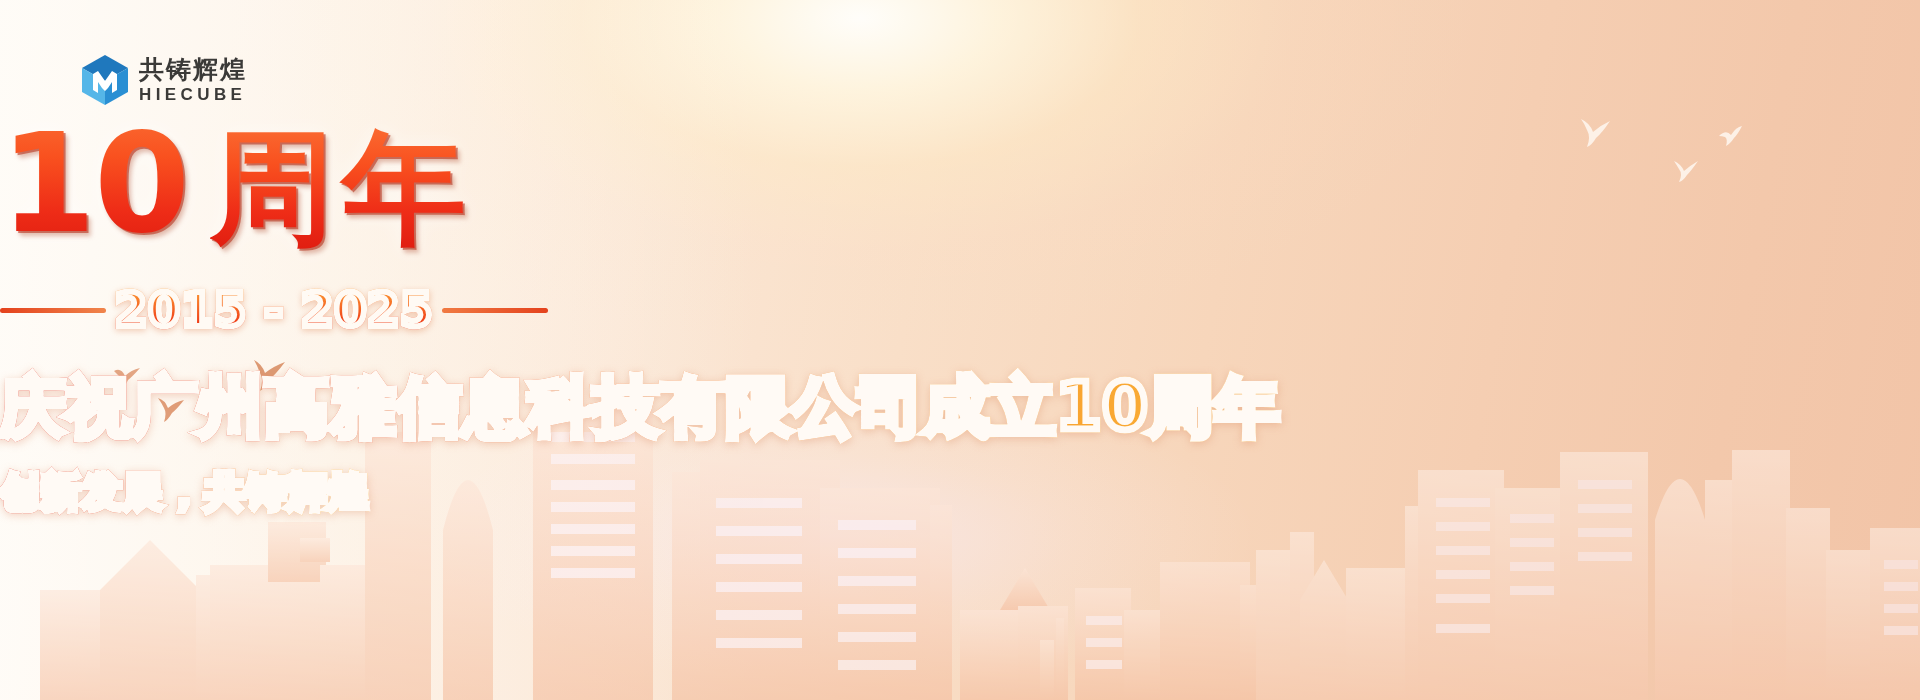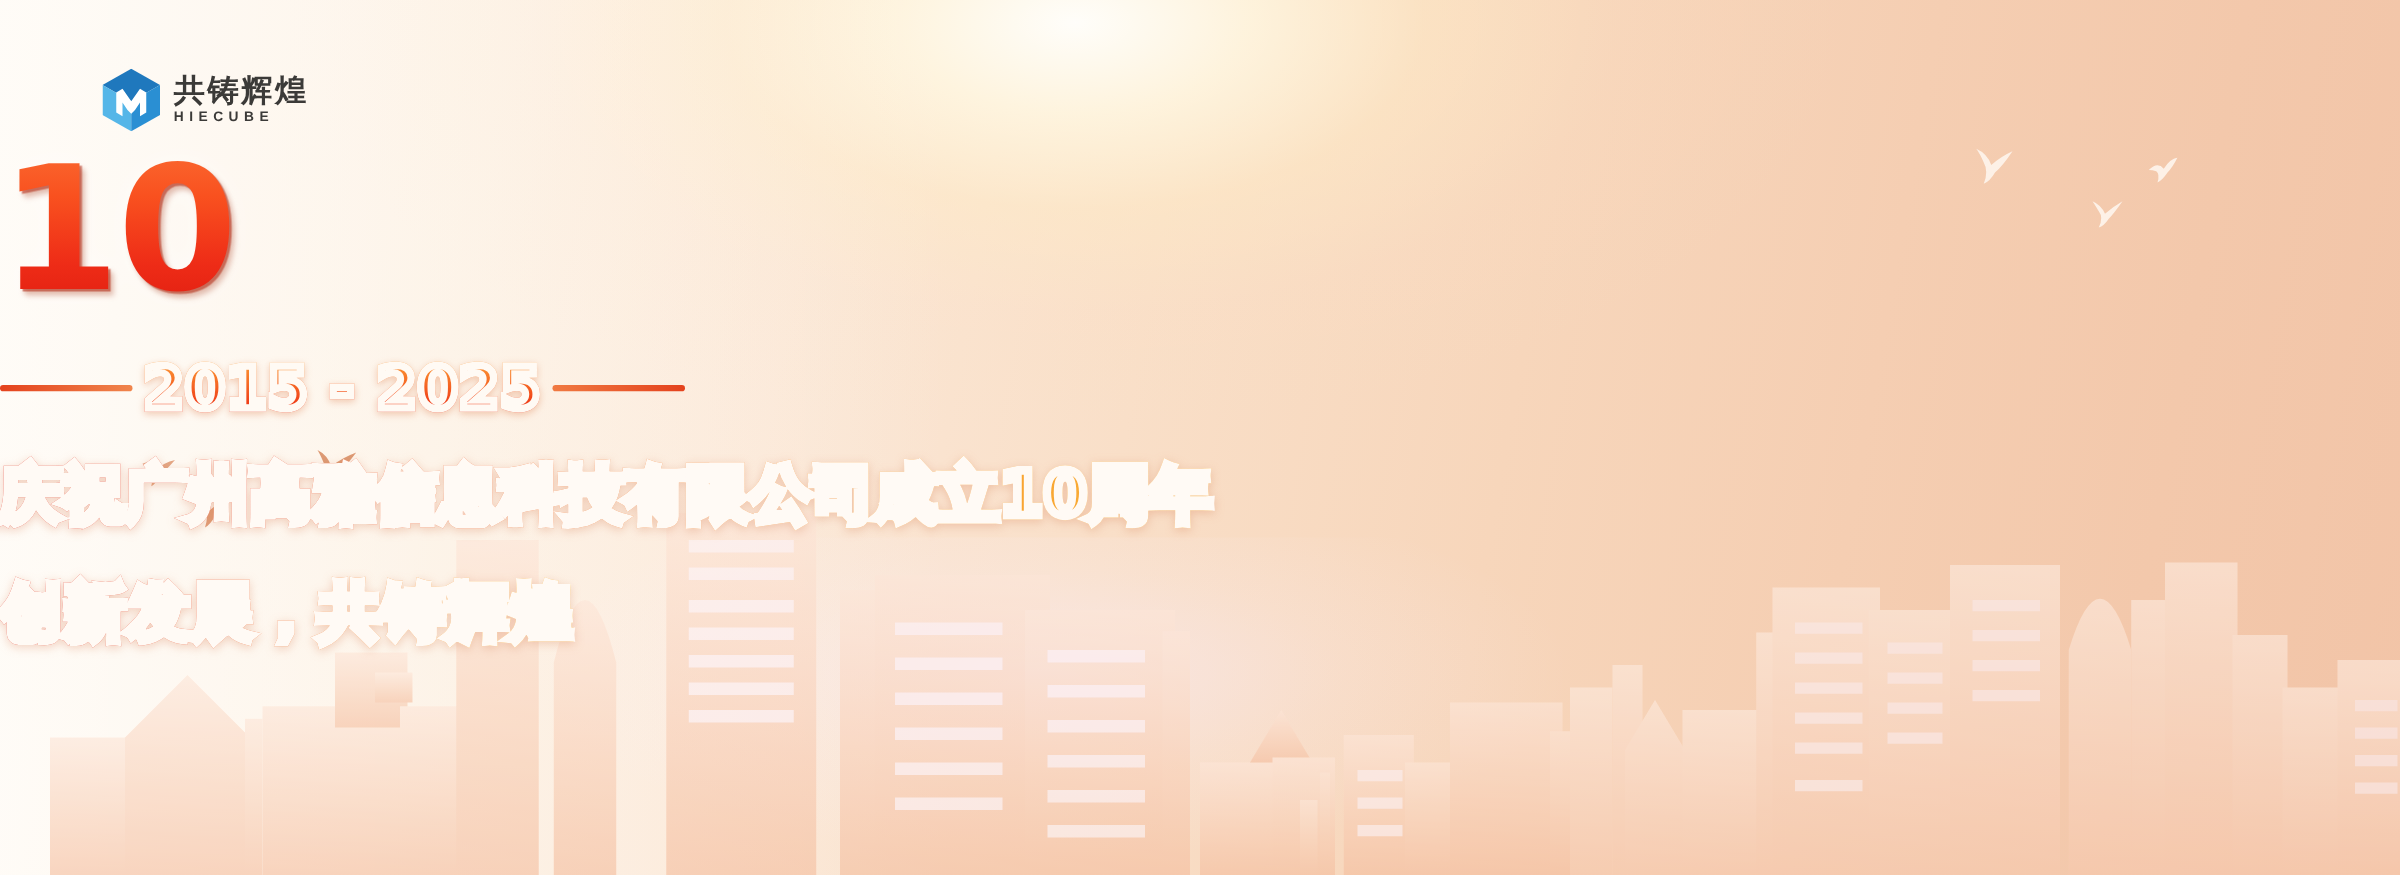--- a/index.html
+++ b/index.html
@@ -61,21 +61,21 @@
     display:flex; align-items:center; gap:11px;
   }
   #logo-mark{ width:46px; height:50px; flex:none; }
   #logo-words{ display:flex; flex-direction:column; gap:2px; }
   #logo-cn{
     font-size:25px; font-weight:bold; color:#3b3a38;
     letter-spacing:2px; line-height:1.05;
     font-family:"DejaVu Sans","Liberation Sans",sans-serif;
   }
   #logo-en{
-    font-size:11px; font-weight:bold; color:#3b3a38;
+    font-size:17px; font-weight:bold; color:#3b3a38;
     letter-spacing:4.4px; line-height:1;
   }
 
   
   #center{
     position:absolute; left:0; top:0; width:1519px; height:700px;
     display:flex; flex-direction:column; align-items:flex-start;
     pointer-events:none;
   }
 
@@ -118,33 +118,33 @@
     -webkit-background-clip:text; background-clip:text;
     color:transparent; -webkit-text-fill-color:transparent;
     paint-order:stroke fill;
     -webkit-text-stroke:6px #fffaf4;
     filter:drop-shadow(0 2px 3px rgba(221,120,70,.35));
   }
 
   
   #tagline1{
     margin-top:26px;
-    font-size:49px; font-weight:bold; letter-spacing:1px;
+    font-size:65px; font-weight:bold; letter-spacing:1px;
     font-family:"DejaVu Sans","Liberation Sans",sans-serif;
     background:linear-gradient(96deg,#e02213 0%,#e63a16 22%,#ef6a1f 48%,#f79a2b 72%,#fbb43a 100%);
     -webkit-background-clip:text; background-clip:text;
     color:transparent; -webkit-text-fill-color:transparent;
     paint-order:stroke fill;
     -webkit-text-stroke:7px #fffaf5;
     filter:drop-shadow(0 2px 4px rgba(216,124,80,.30));
     white-space:nowrap;
   }
   #tagline2{
-    margin-top:28px;
-    font-size:49px; font-weight:bold; letter-spacing:2px;
+    margin-top:14px;
+    font-size:39px; font-weight:bold; letter-spacing:2px;
     font-family:"DejaVu Sans","Liberation Sans",sans-serif;
     background:linear-gradient(96deg,#dd1f12 0%,#e53916 28%,#f0731f 58%,#f9a831 85%,#fbb63b 100%);
     -webkit-background-clip:text; background-clip:text;
     color:transparent; -webkit-text-fill-color:transparent;
     paint-order:stroke fill;
     -webkit-text-stroke:7px #fffaf5;
     filter:drop-shadow(0 2px 4px rgba(216,124,80,.30));
     white-space:nowrap;
   }
 </style>
@@ -300,20 +300,21 @@
     <div id="logo-words">
       <div id="logo-cn">共铸辉煌</div>
       <div id="logo-en">HIECUBE</div>
     </div>
   </div>
 
   <div id="center">
 
     <div id="headline">
       <span id="hl-num" class="hl-txt">10</span>
+      <span id="hl-cn" class="hl-txt">周年</span>
     </div>
 
     <div id="yearrow">
       <span class="yr-rule left"></span>
       <span id="year-text">2015 - 2025</span>
       <span class="yr-rule right"></span>
     </div>
 
     <div id="tagline1">庆祝广州高雅信息科技有限公司成立10周年</div>
     <div id="tagline2">创新发展，共铸辉煌</div>

